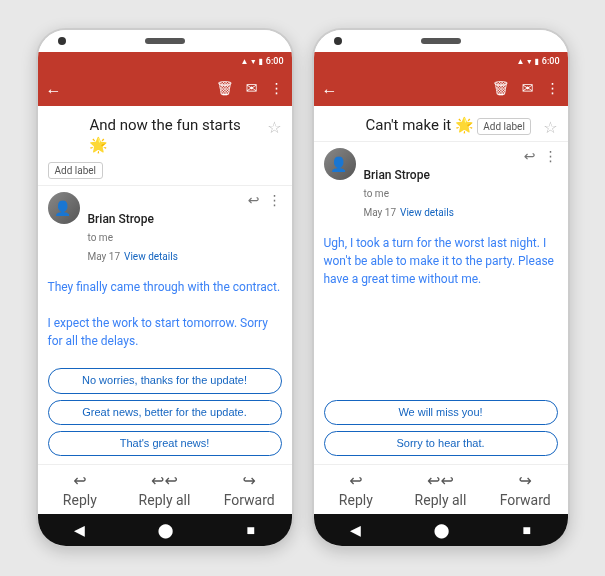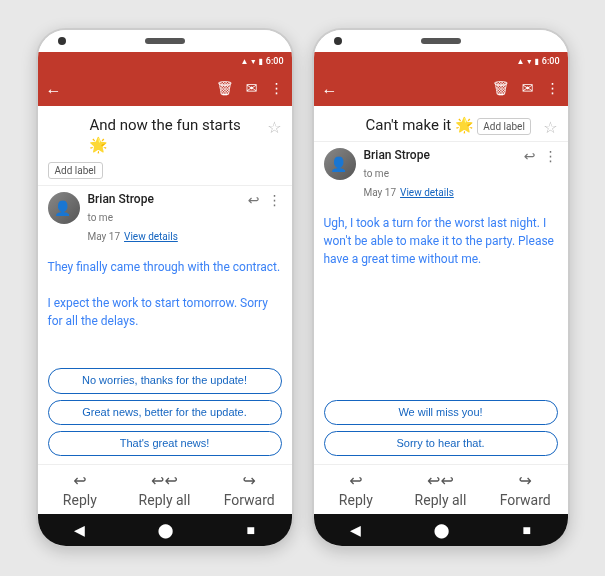--- a/index.html
+++ b/index.html
@@ -156,39 +156,39 @@
       height: 100%;
       background: linear-gradient(135deg, #888 0%, #555 100%);
       display: flex;
       align-items: center;
       justify-content: center;
       color: #ddd;
       font-size: 14px;
     }
     .email-meta-info {
       flex: 1;
+      margin-top: 20px;
     }
     .sender-name {
       font-size: 12px;
       font-weight: 500;
       color: #212121;
     }
     .email-to {
       font-size: 10px;
       color: #757575;
     }
     .email-date {
       font-size: 10px;
       color: #757575;
     }
     .view-details {
       font-size: 10px;
       color: #1565c0;
       cursor: pointer;
-      text-decoration: underline;
     }
     .email-meta-actions {
       display: flex;
       align-items: center;
       gap: 8px;
     }
     .reply-small-icon {
       font-size: 14px;
       color: #757575;
       cursor: pointer;

